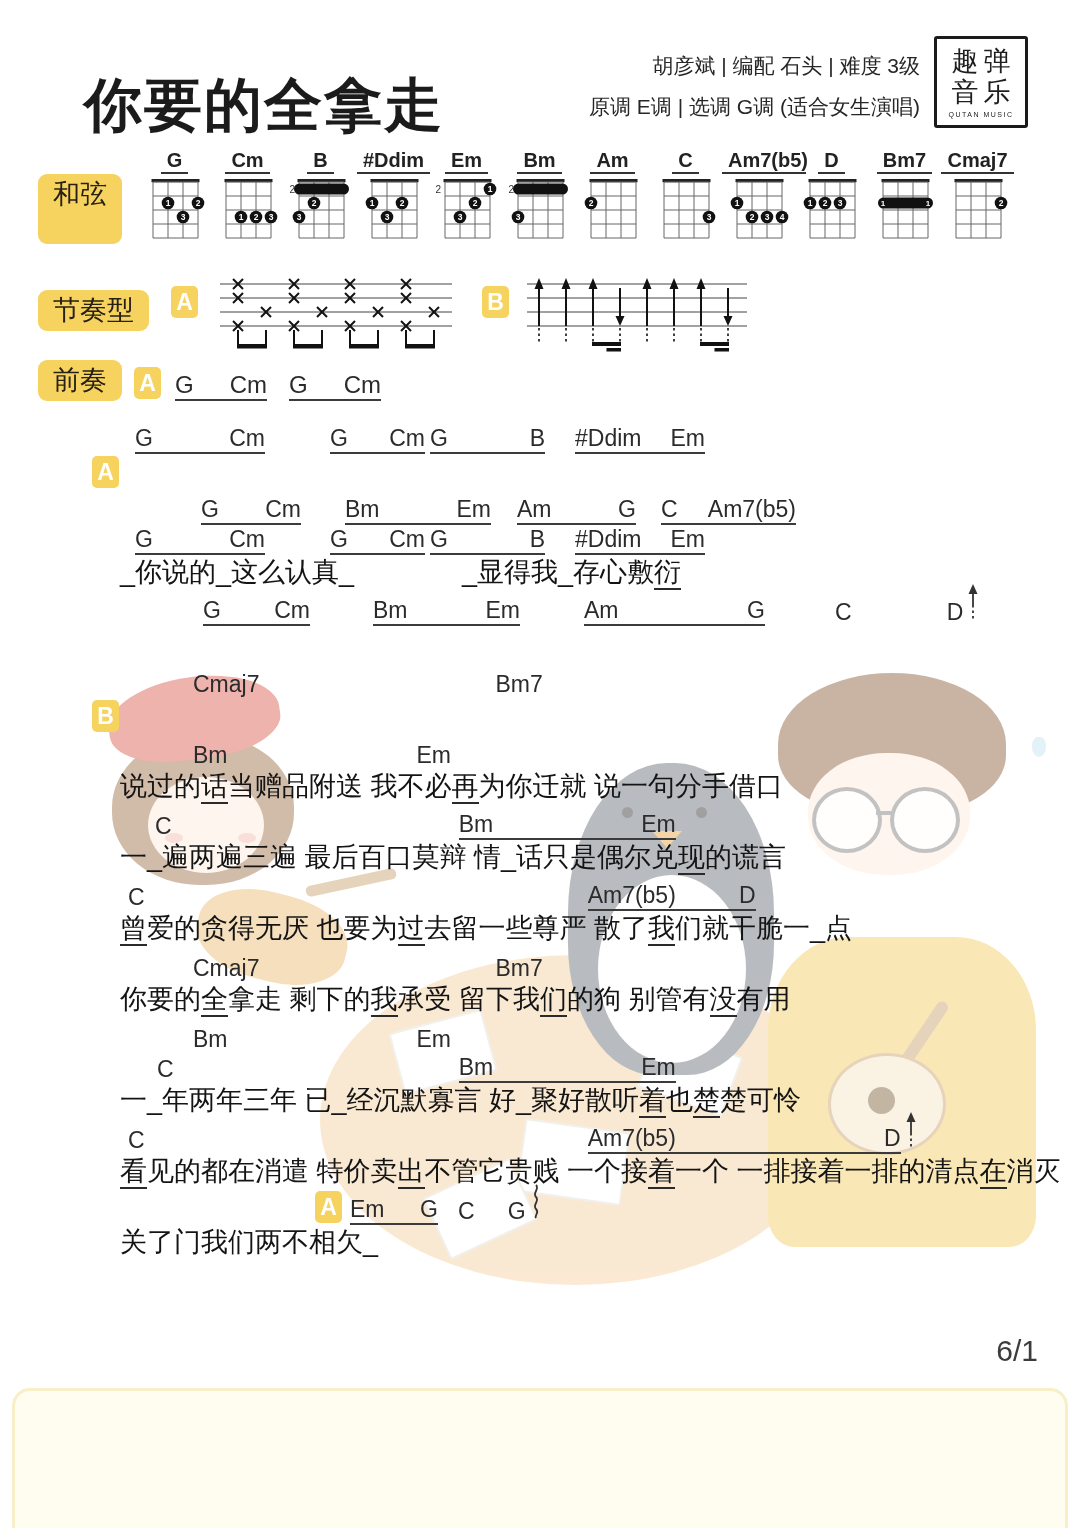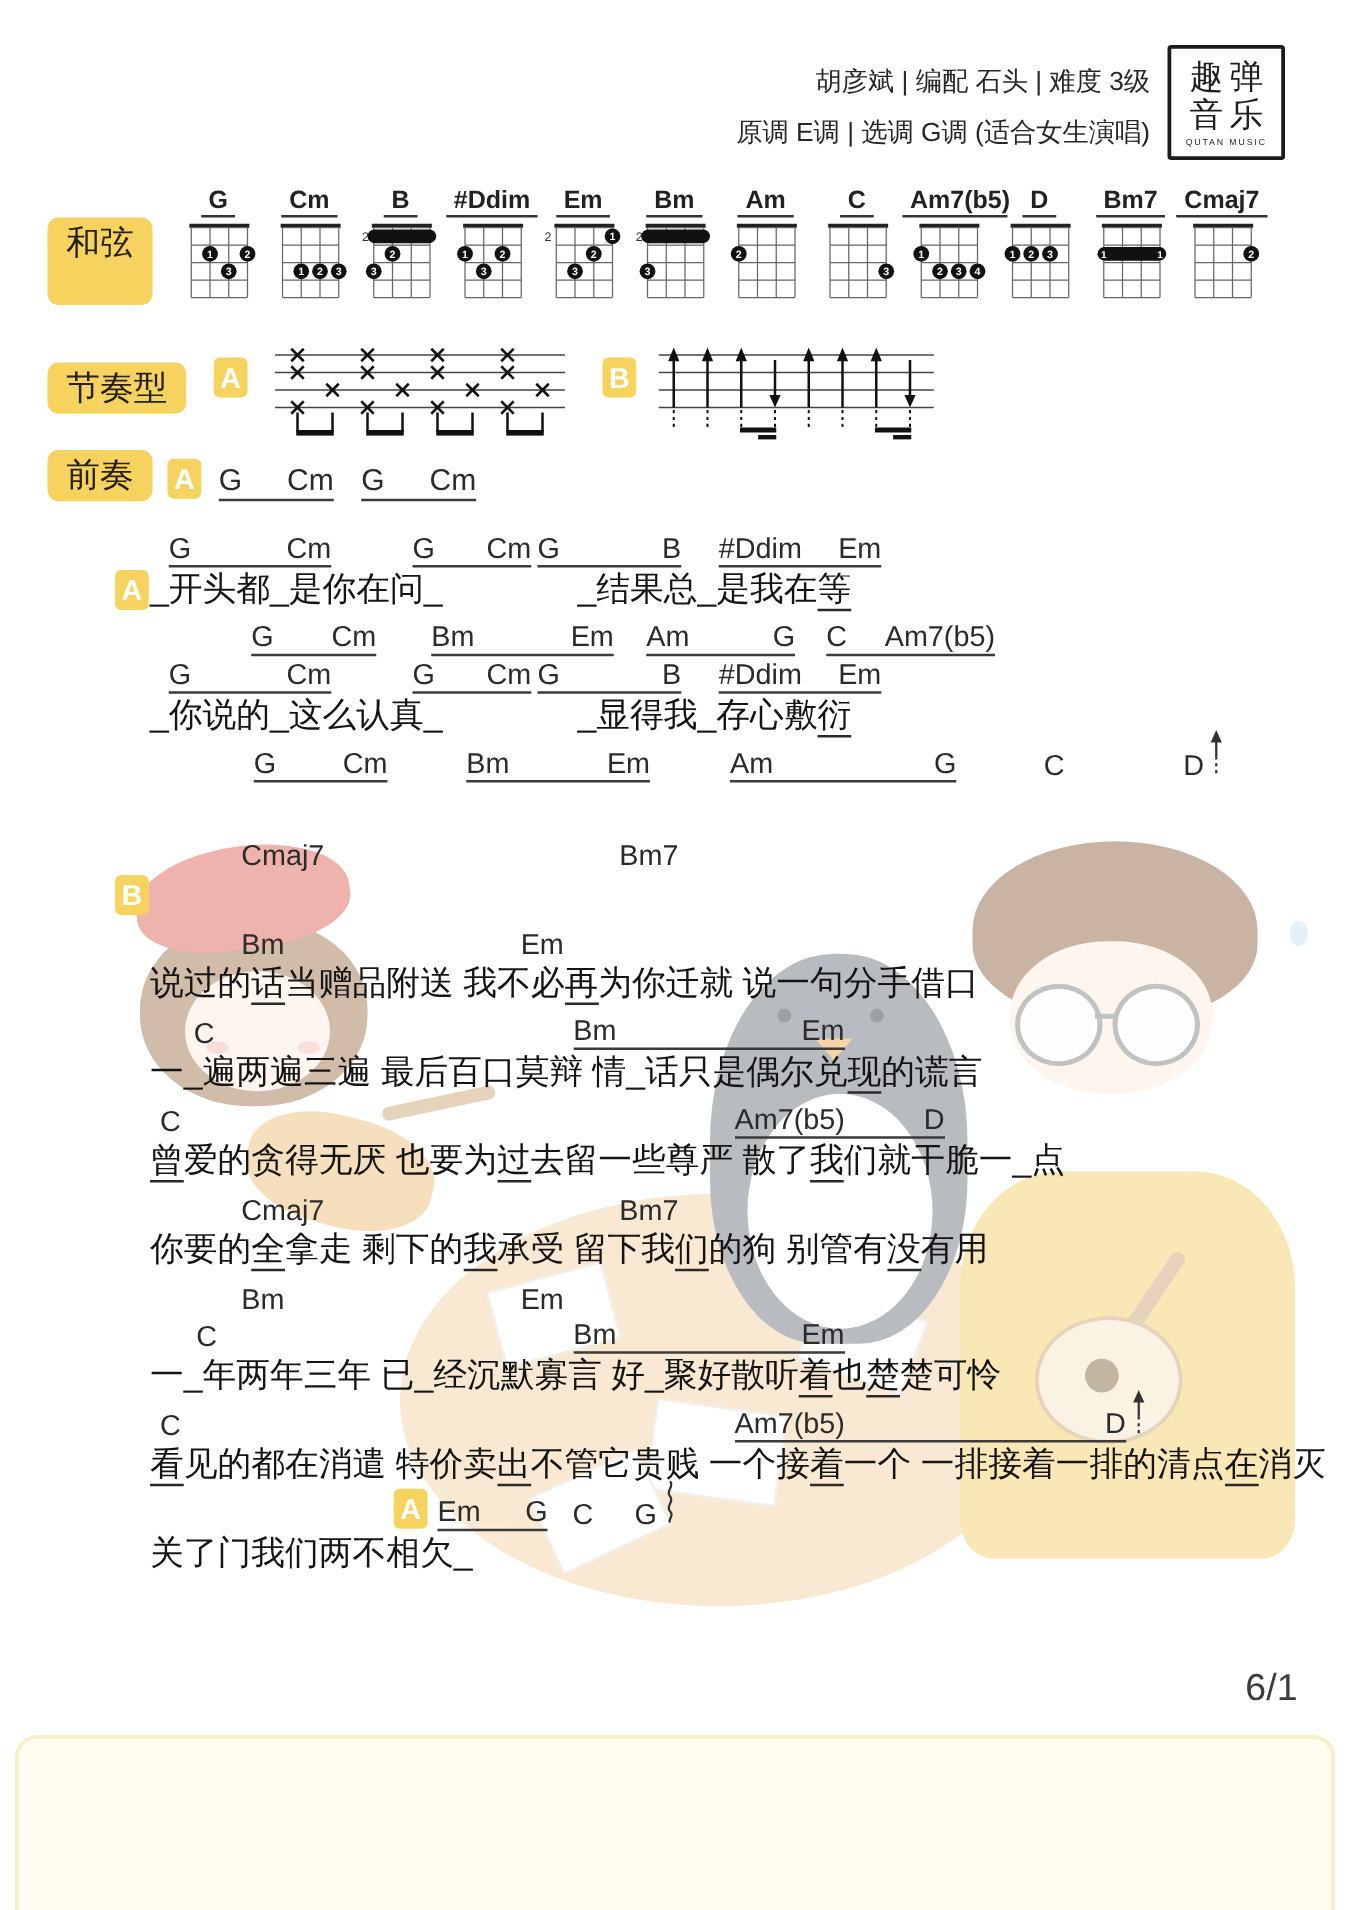--- a/index.html
+++ b/index.html
@@ -137,20 +137,21 @@
     <div class="b-lens1"></div>
     <div class="b-lens2"></div>
     <div class="b-bridge"></div>
     <div class="b-shirt"></div>
     <div class="b-uneck"></div>
     <div class="b-uke"></div>
     <div class="b-hole"></div>
     <div class="b-sweat"></div>
   </div>
 
+  <h1 class="title">你要的全拿走</h1>
   <div class="credits">
     <div>胡彦斌 | 编配 石头 | 难度 3级</div>
     <div>原调 E调 | 选调 G调 (适合女生演唱)</div>
   </div>
   <div class="logo">
     <div class="big">趣弹</div>
     <div class="big">音乐</div>
     <div class="sub">QUTAN MUSIC</div>
   </div>
 
@@ -480,21 +481,21 @@
           </span>
           <span class="seg u" style="margin-left: 5px; width: 115px;">
             <span class="ct">G</span>
             <span class="ct">B</span>
           </span>
           <span class="seg u" style="margin-left: 30px; width: 130px;">
             <span class="ct">#Ddim</span>
             <span class="ct">Em</span>
           </span>
         </div>
-        <div class="lyric-row"><span class="mini-badge lyr-badge">A</span><span class="lyr">_开头都_是你在问_　　　　_结果总_是我在<span class="uch">等</span></span></div>
+        <div class="lyric-row"><span class="mini-badge lyr-badge">A</span></div>
       </div>
       <div class="line">
         <div class="chord-row">
           <span class="seg u" style="margin-left: 81px; width: 100px;">
             <span class="ct">G</span>
             <span class="ct">Cm</span>
           </span>
           <span class="seg u" style="margin-left: 44px; width: 146px;">
             <span class="ct">Bm</span>
             <span class="ct">Em</span>

